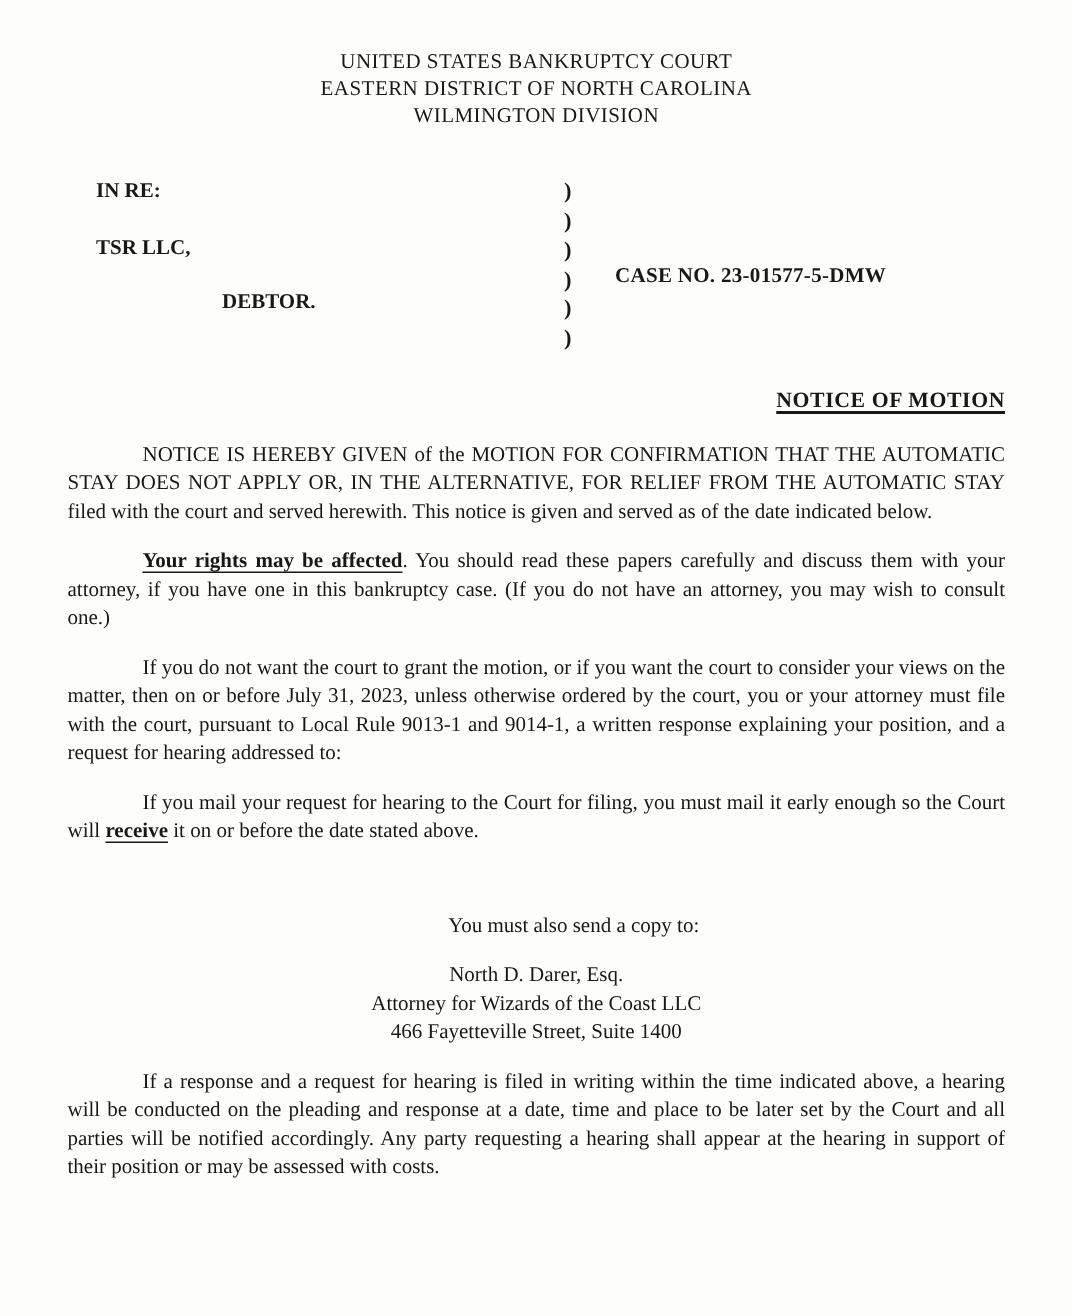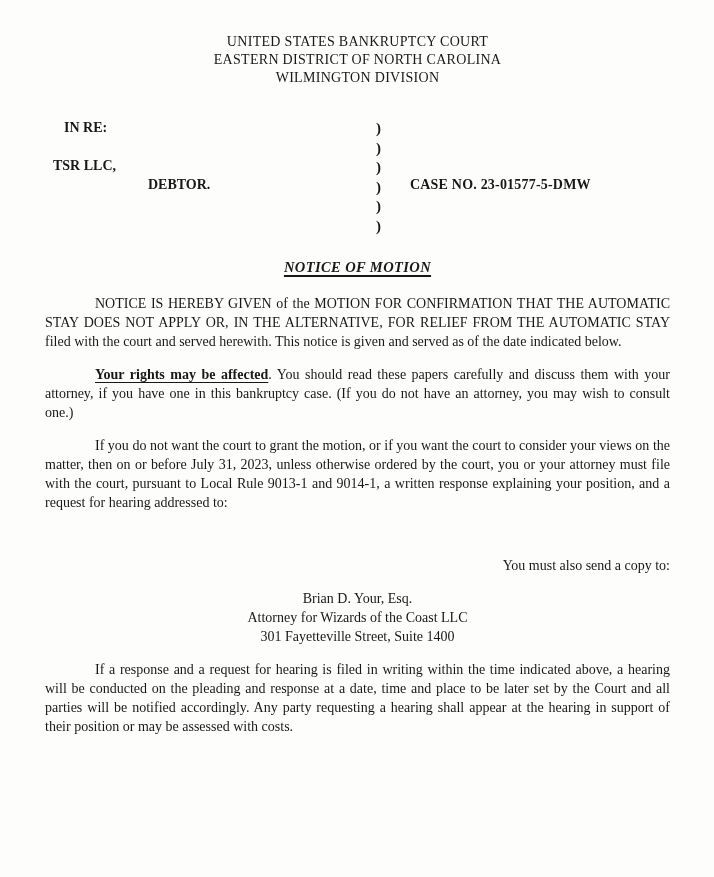--- a/index.html
+++ b/index.html
@@ -27,47 +27,46 @@
     line-height: 18px;
     letter-spacing: 0.3px;
   }
   .caption {
     position: relative;
     margin-top: 31px;
     height: 132px;
     font-weight: bold;
   }
   .caption .in-re   { position: absolute; left: 8px;  top: 0; margin-left: 11px; }
-  .caption .debtor-name { position: absolute; left: 8px;  top: 38px; }
-  .caption .debtor-label{ position: absolute; left: 103px; top: 57px; }
+  .caption .debtor-name { position: absolute; left: 19px;  top: 38px; }
+  .caption .debtor-label{ position: absolute; left: 103px; top: 74px; }
   .caption .paren-col {
     position: absolute; left: 331px; top: 1px;
     line-height: 19.5px; font-size: 15px; font-weight: bold;
   }
   .caption .paren-col span { display: block; }
   .caption .case-no { position: absolute; left: 365px; top: 57px; letter-spacing: 0.2px; }
   .doc-title {
     margin: 8px 0 17px 0;
-    text-align: center;
+    text-align: right;
     font-size: 14.5px;
     font-weight: bold;
     letter-spacing: 0.4px;
-    font-style: italic;
   }
   .doc-title .t-inner {
     text-decoration: underline;
     text-decoration-thickness: 1.5px;
     text-underline-offset: 3px;
   }
   p.body-p {
     margin: 0 0 14px 0;
     text-align: justify;
     text-indent: 50px;
   }
-  p.no-just { text-align: right; margin-top: 44px; }
+  p.no-just { text-align: center; margin-top: 44px; }
   .u {
     text-decoration: underline;
     text-underline-offset: 2.5px;
     font-weight: bold;
   }
   .addr {
     margin: 0 0 14px 0;
     text-align: center;
     line-height: 19px;
   }
@@ -104,24 +103,25 @@
 
   <p class="body-p">NOTICE IS HEREBY GIVEN of the MOTION FOR CONFIRMATION THAT THE AUTOMATIC STAY DOES NOT APPLY OR, IN THE ALTERNATIVE, FOR RELIEF FROM THE AUTOMATIC STAY filed with the court and served herewith. This notice is given and served as of the date indicated below.</p>
 
   <p class="body-p"><span class="u">Your rights may be affected</span><span>. You should read these papers carefully and discuss them with your attorney, if you have one in this bankruptcy case. (If you do not have an attorney, you may wish to consult one.)</span></p>
 
   <p class="body-p">If you do not want the court to grant the motion, or if you want the court to consider your views on the matter, then on or before July 31, 2023, unless otherwise ordered by the court, you or your attorney must file with the court, pursuant to Local Rule 9013-1 and 9014-1, a written response explaining your position, and a request for hearing addressed to:</p>
 
   <div class="addr">
   </div>
 
+  <p class="body-p"><span>If you mail your request for hearing to the Court for filing, you must mail it early enough so the Court will </span><span class="u">receive</span><span> it on or before the date stated above.</span></p>
 
   <p class="body-p no-just">You must also send a copy to:</p>
 
   <div class="addr">
-    <div>Brian D. Your, Esq.</div>
+    <div>North D. Darer, Esq.</div>
     <div>Attorney for Wizards of the Coast LLC</div>
-    <div>301 Fayetteville Street, Suite 1400</div>
+    <div>466 Fayetteville Street, Suite 1400</div>
   </div>
 
   <p class="body-p">If a response and a request for hearing is filed in writing within the time indicated above, a hearing will be conducted on the pleading and response at a date, time and place to be later set by the Court and all parties will be notified accordingly. Any party requesting a hearing shall appear at the hearing in support of their position or may be assessed with costs.</p>
 
 </div>
 
 </body></html>

